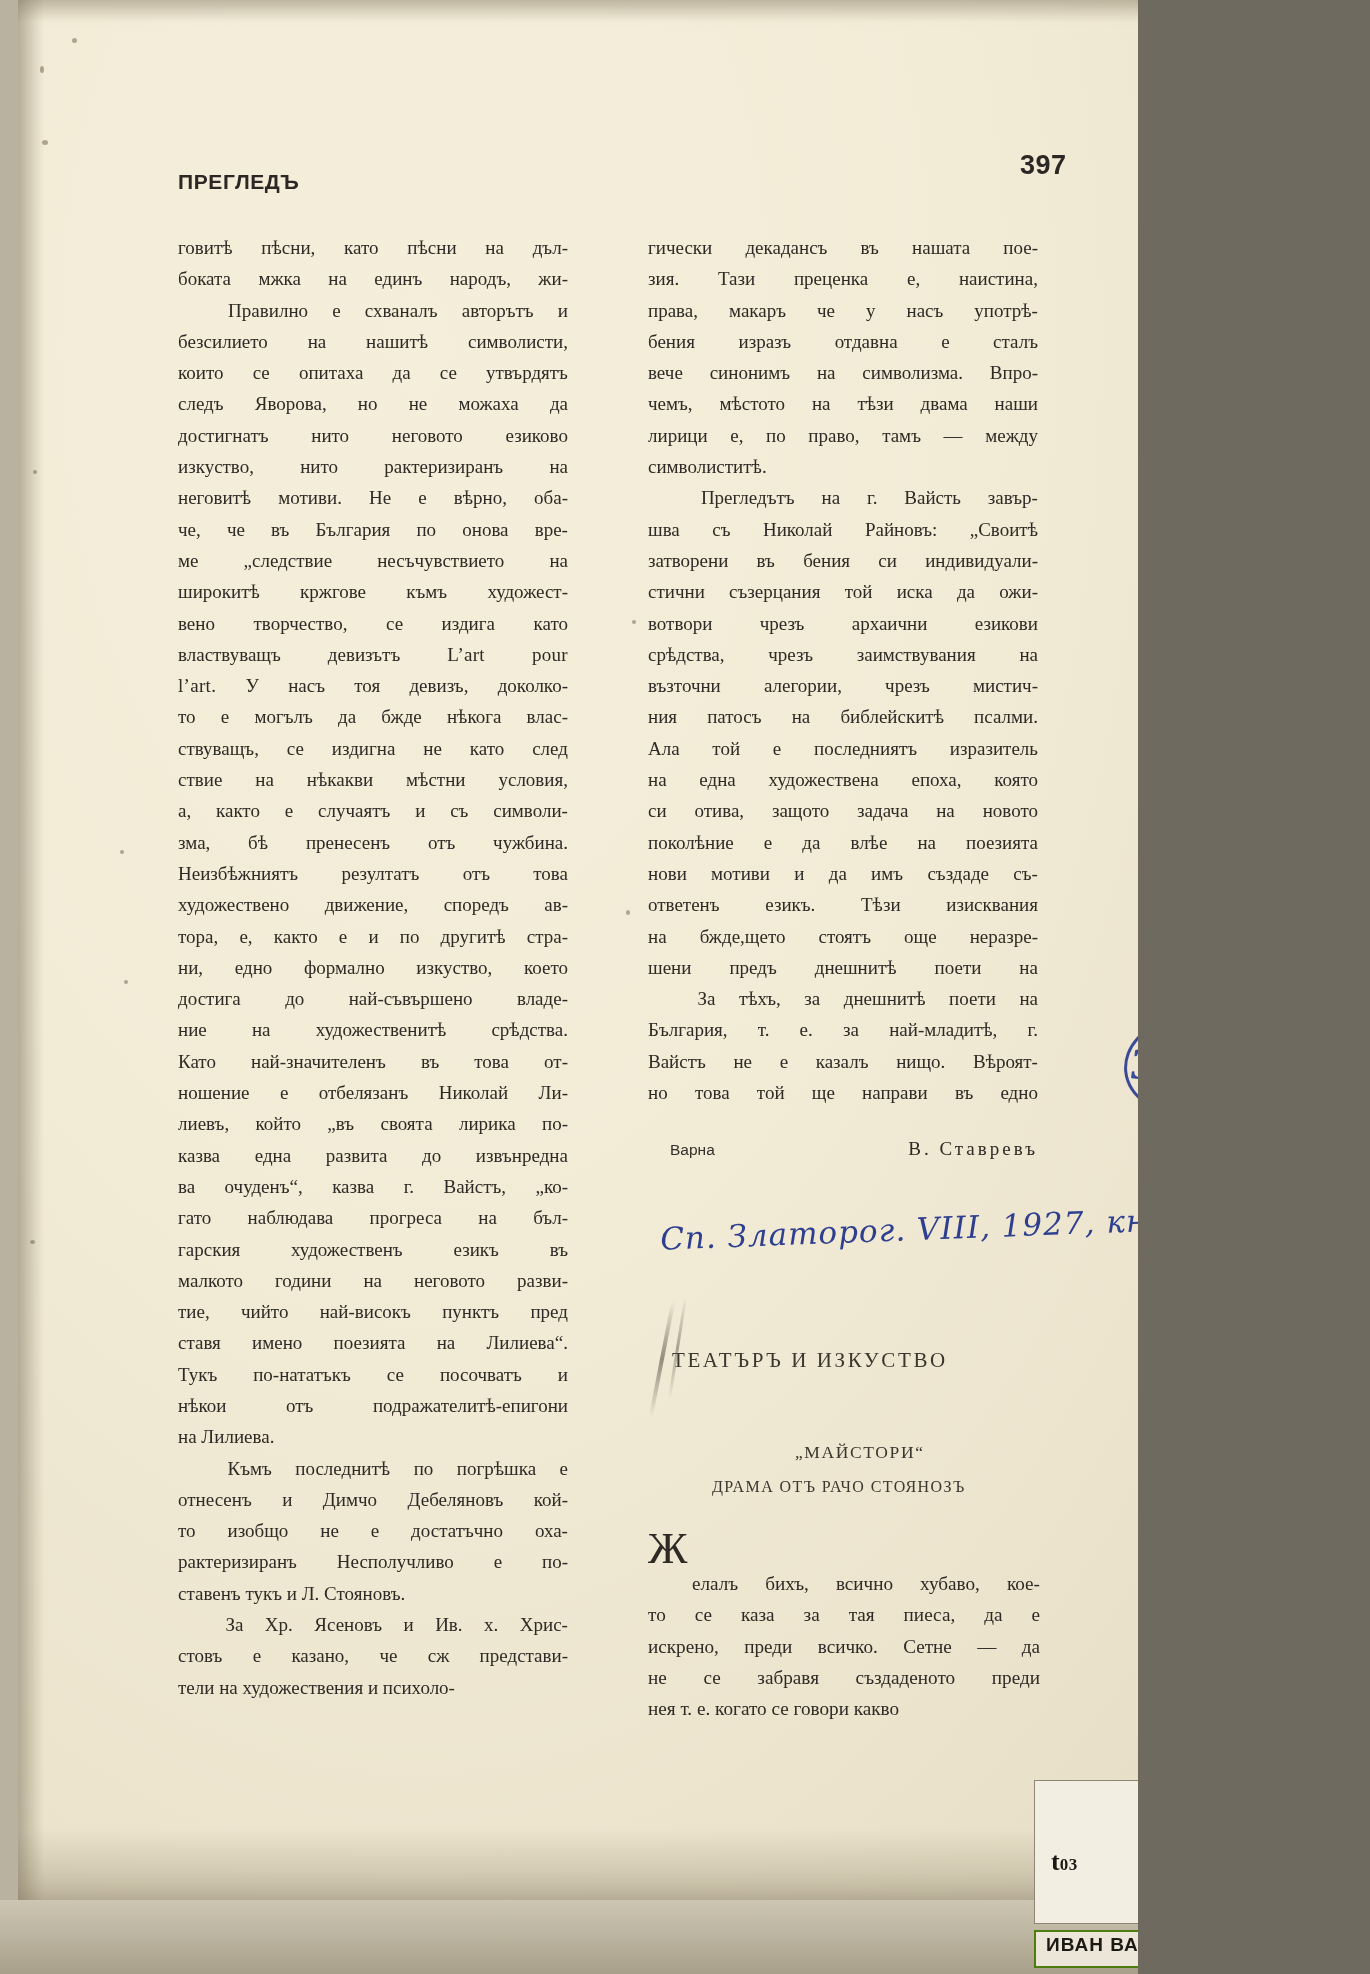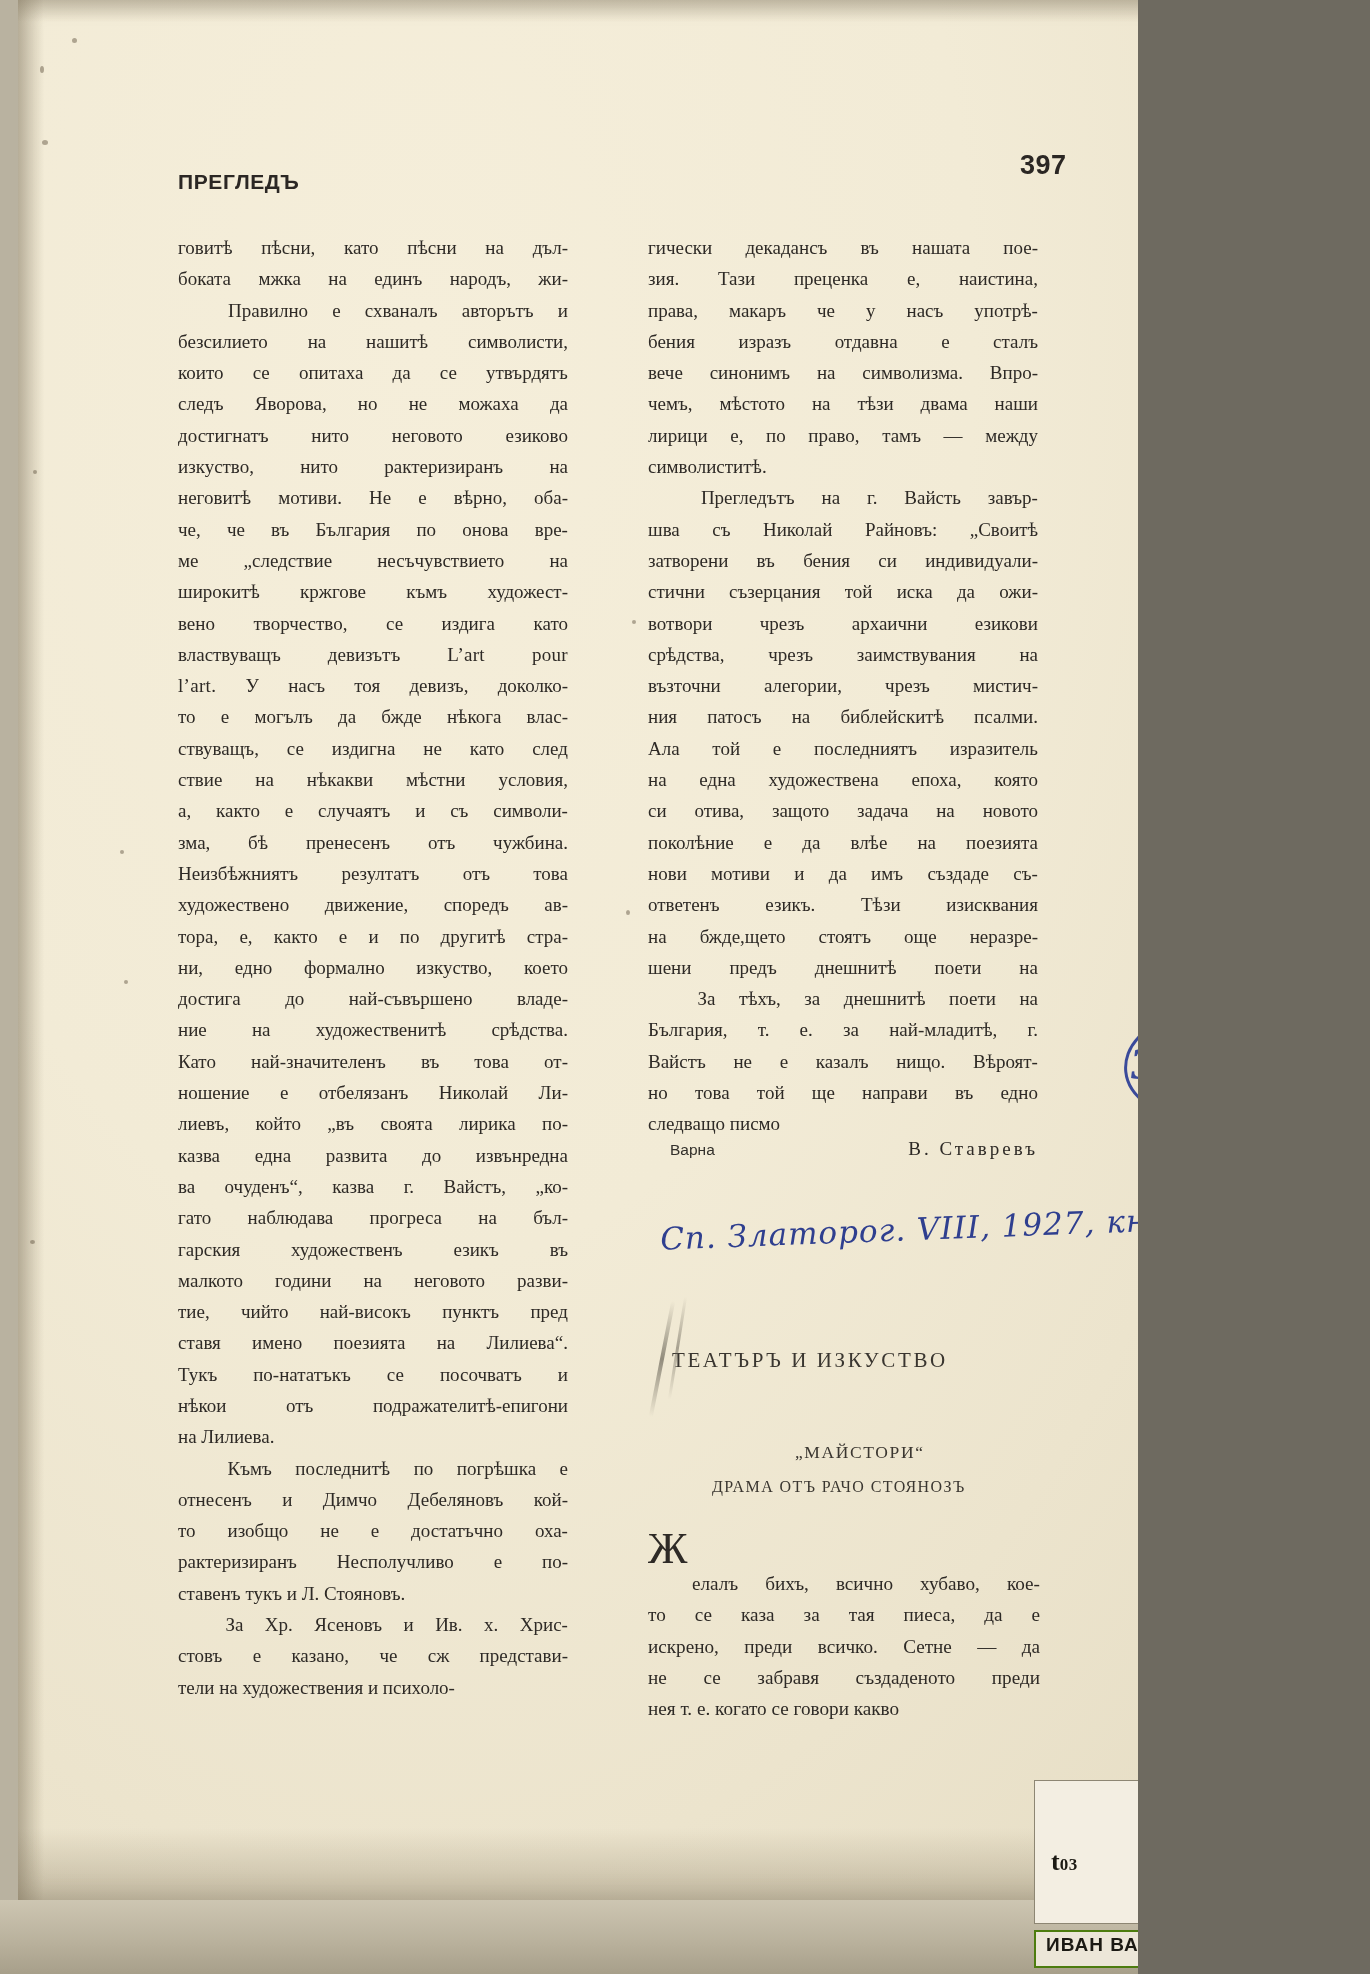--- a/index.html
+++ b/index.html
@@ -884,25 +884,20 @@
           <span>Вѣроят-</span>
         </div>
         <div class="ln">
           <span>но</span>
           <span>това</span>
           <span>той</span>
           <span>ще</span>
           <span>направи</span>
           <span>въ</span>
           <span>едно</span>
-        </div>
-        <div class="ln last">
-          <span>следващо</span>
-          <span>&nbsp;</span>
-          <span>писмо</span>
         </div>
       </div>
     </div>
 
   <div class="signoff">
     <span class="place">Варна</span>
     <span class="author">В. Ставревъ</span>
   </div>
 
   <div class="sect-head">ТЕАТЪРЪ И ИЗКУСТВО</div>

